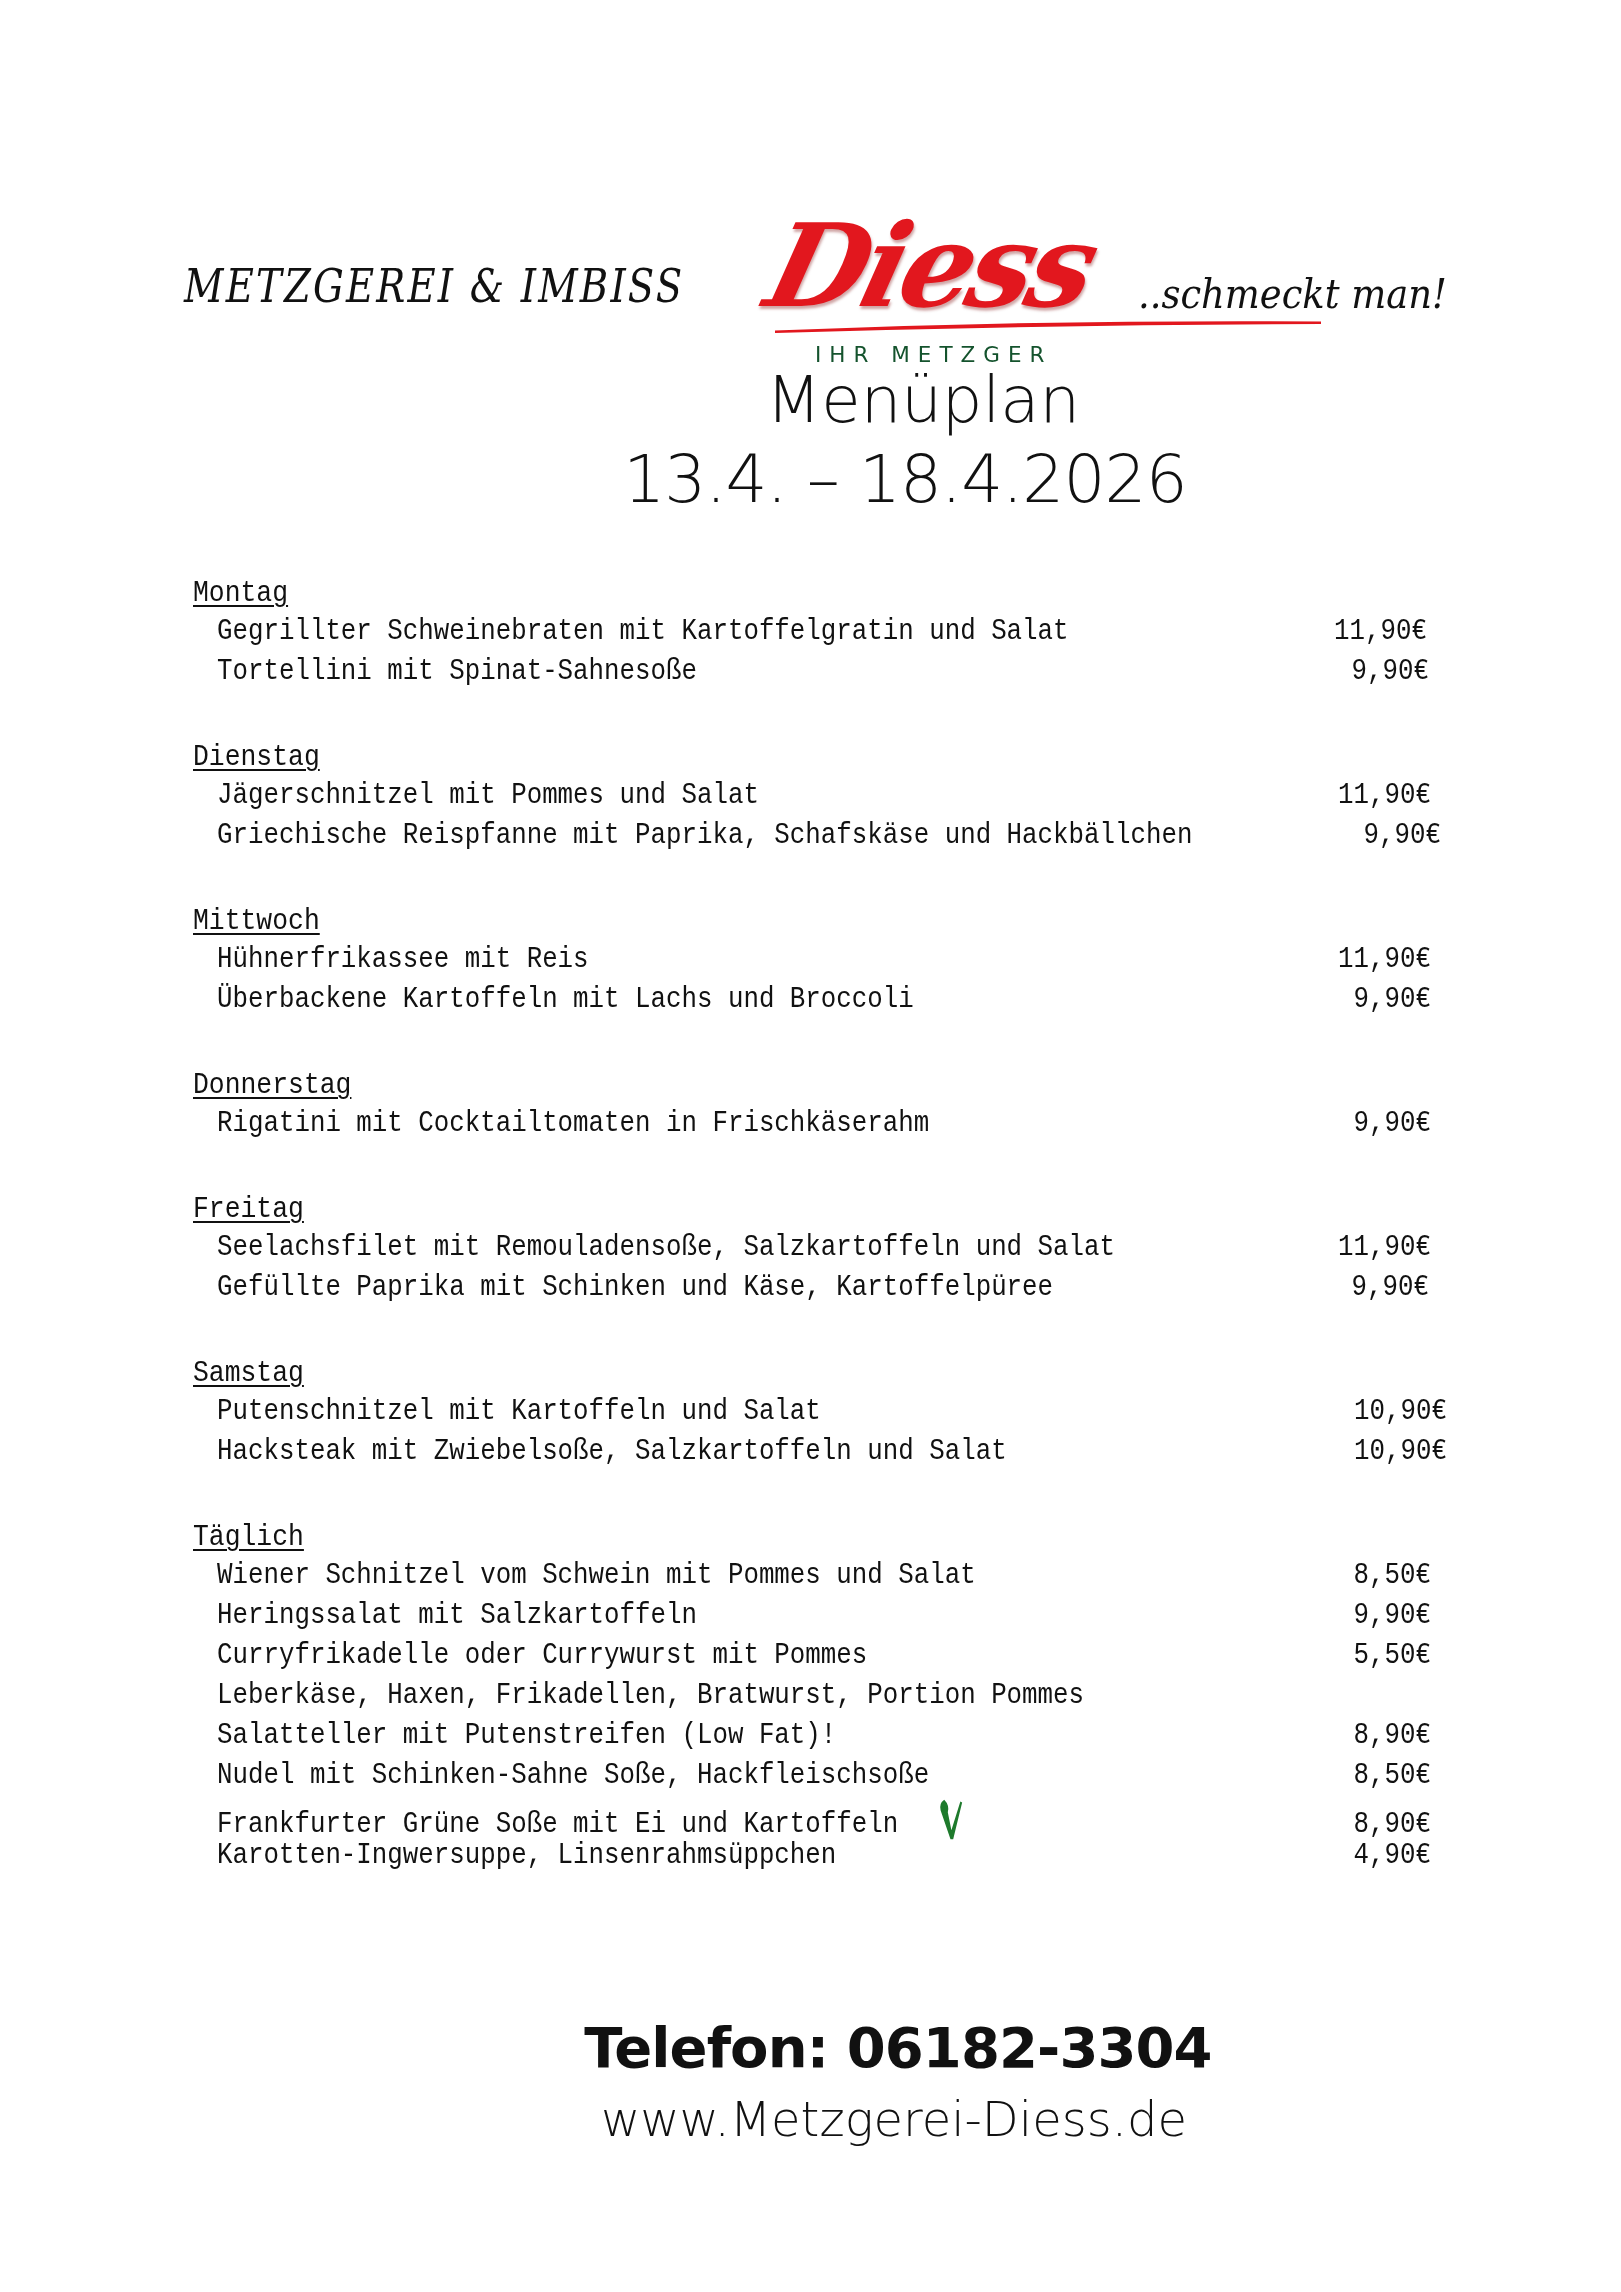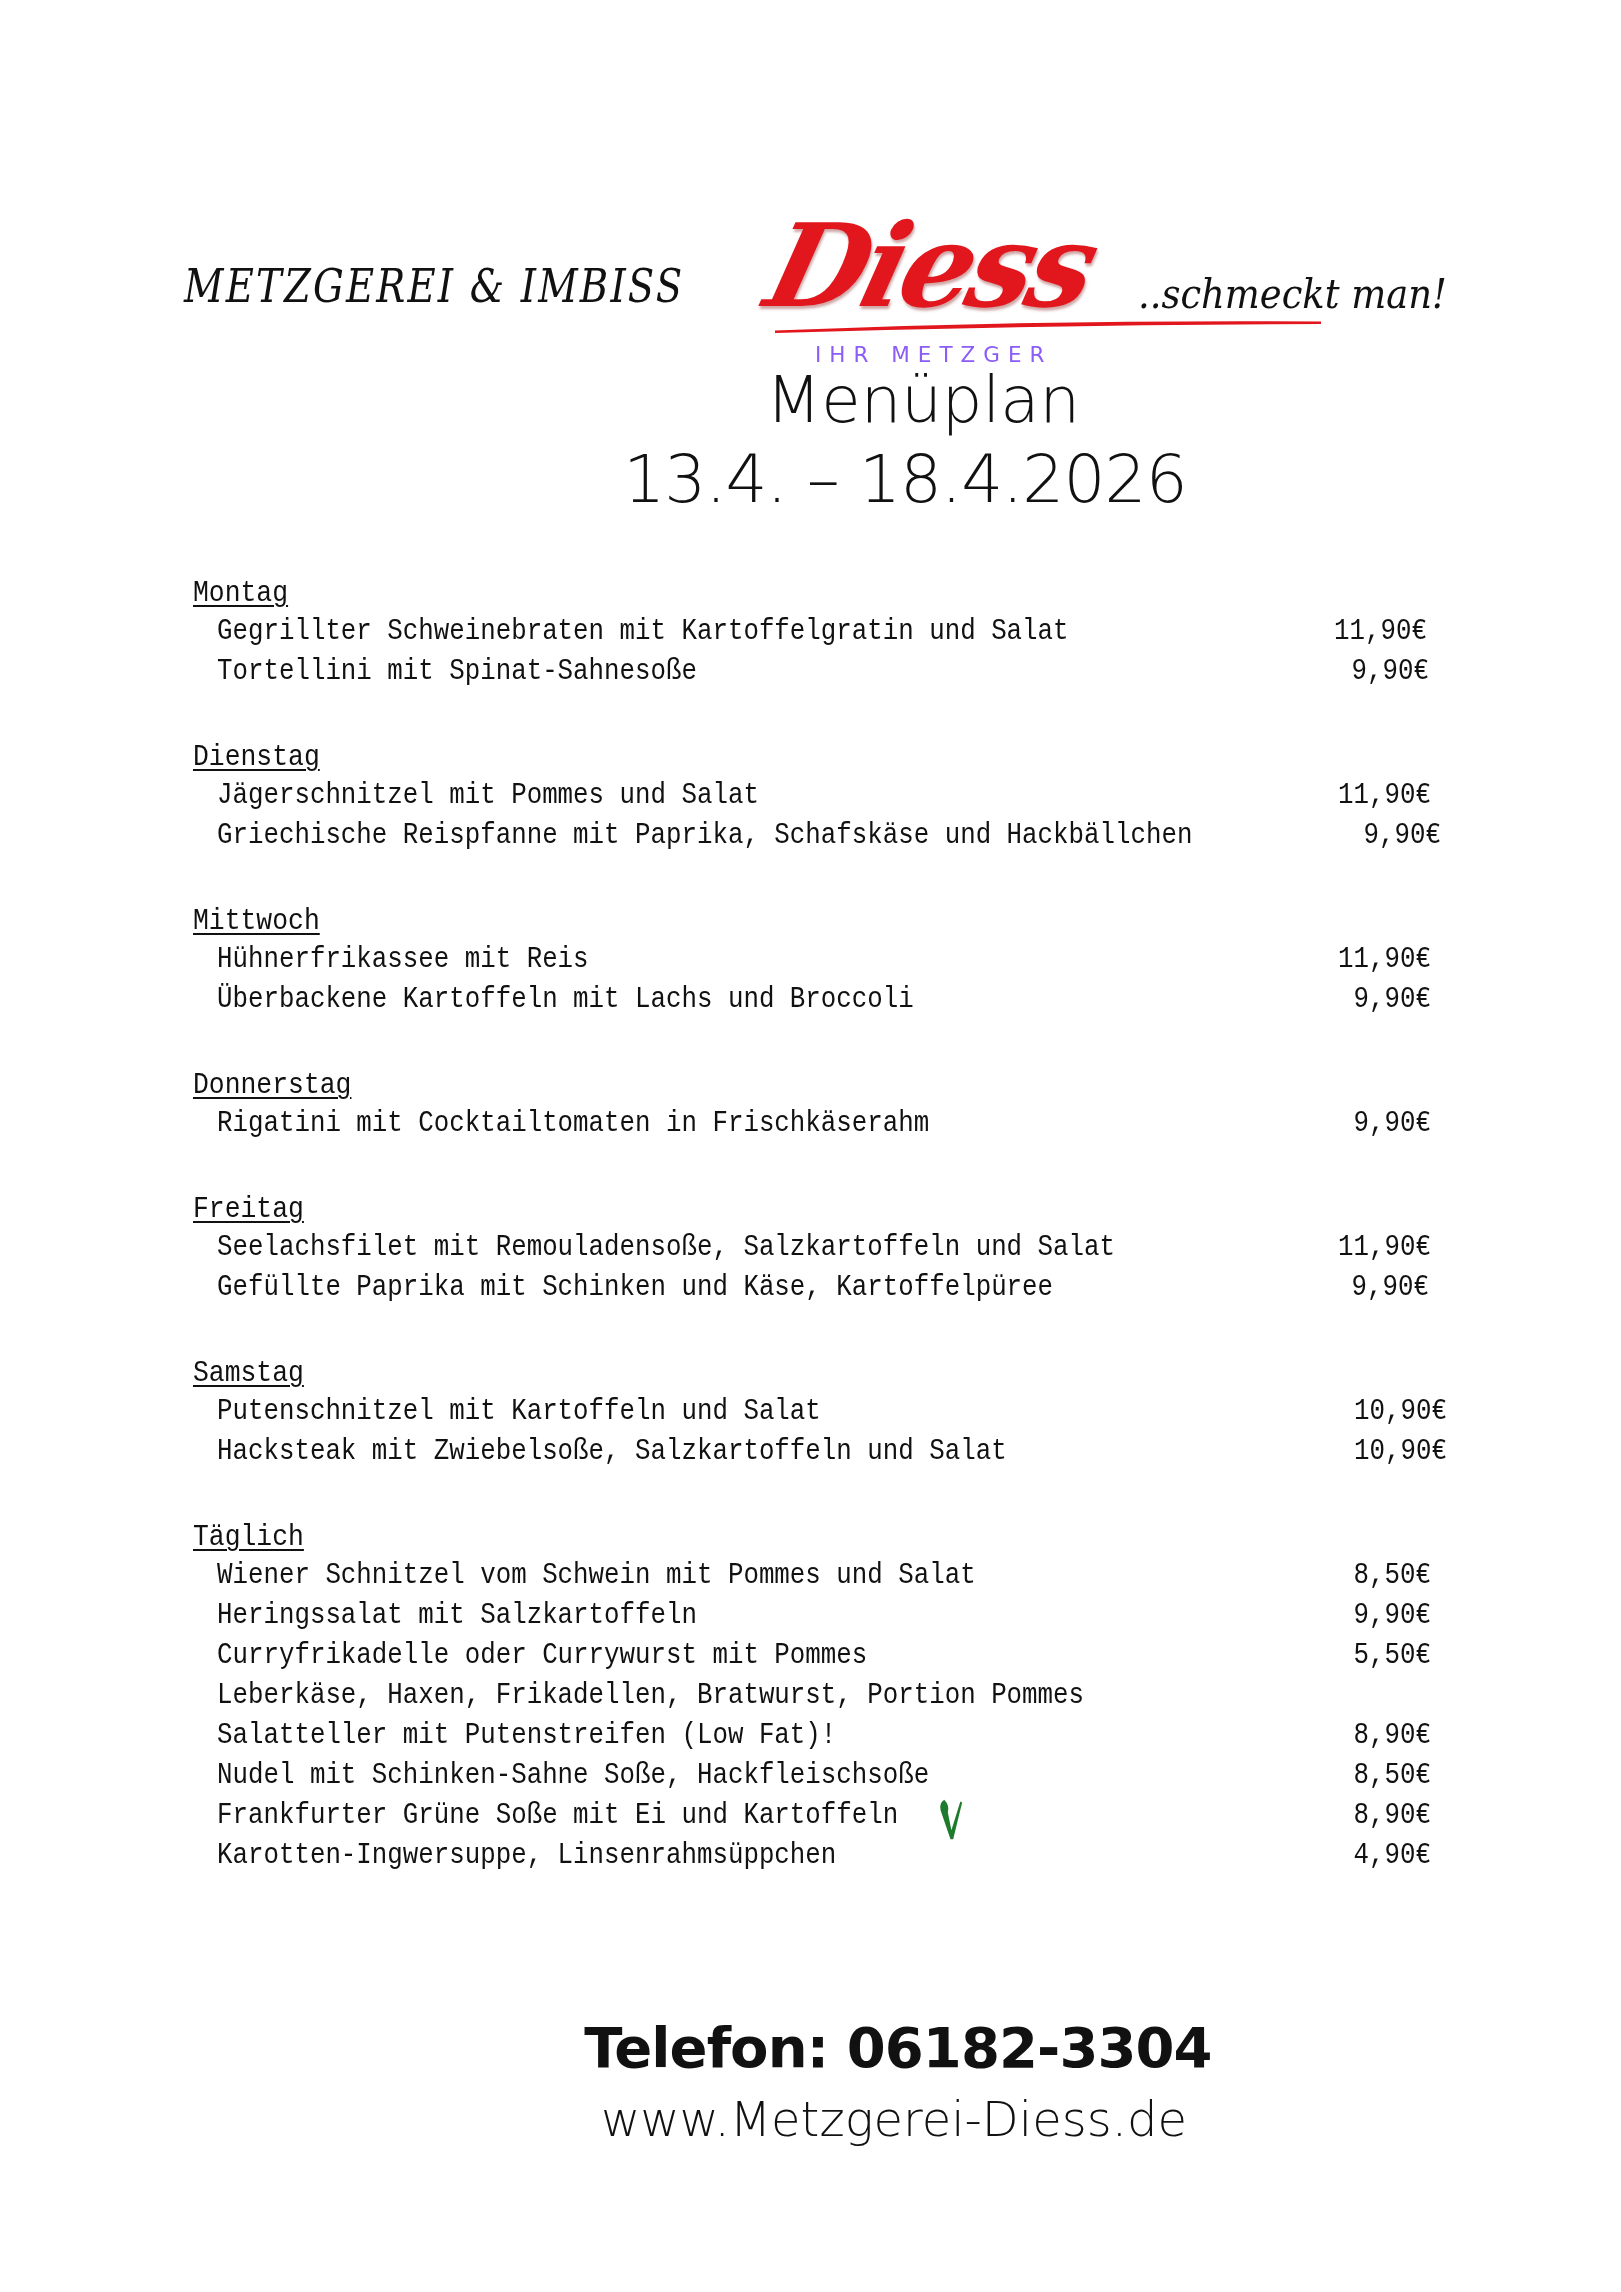--- a/index.html
+++ b/index.html
@@ -19,21 +19,21 @@
       font-family: "DejaVu Serif", serif; font-style: italic; font-weight: bold;
       font-size: 115px; color: #e2171e; letter-spacing: -5.4px;
       transform: skewX(-14deg);
       text-shadow: 1.8px 2.7px 2.7px rgba(120,0,0,0.35);
     }
     .logo-swoosh {
       position: absolute; left: 591px; top: 107px; width: 546px; height: 18px;
     }
     .logo-sub {
       position: absolute; left: 631px; top: 133px;
-      font-family: "DejaVu Sans", sans-serif; font-size: 21.5px; letter-spacing: 8px; color: #8b5cf6;
+      font-family: "DejaVu Sans", sans-serif; font-size: 21.5px; letter-spacing: 8px; color: #14532d;
     }
     .logo-tag {
       position: absolute; left: 954px; top: 61px;
       font-family: "DejaVu Serif", serif; font-style: italic; font-size: 41px; color: #111;
       transform: scaleX(0.9); transform-origin: left center;
     }
     .title {
       position: absolute; left: 0; width: 100%; text-align: center;
       font-family: "DejaVu Sans", sans-serif; font-weight: 300;
     }
@@ -171,21 +171,21 @@
     </div>
     <div class="row">
       <span class="dish">Salatteller mit Putenstreifen (Low Fat)!</span>
       <span class="price" style="margin-right:16px">8,90€</span>
     </div>
     <div class="row">
       <span class="dish">Nudel mit Schinken-Sahne Soße, Hackfleischsoße</span>
       <span class="price" style="margin-right:16px">8,50€</span>
     </div>
     <div class="row">
-      <span style="display:inline-flex;align-items:flex-start;">
+      <span style="display:inline-flex;align-items:flex-end;">
         <span class="dish">Frankfurter Grüne Soße mit Ei und Kartoffeln</span>
         <svg class="leaf" viewBox="0 0 30 48" style="margin-left:-72px">
           <path d="M15 46 L4 14 Q2 6 8 2 Q14 8 12 16 L16 36 L26 4 L28 5 L18 46 Z" fill="#1e7a2c"></path>
         </svg>
       </span>
       <span class="price" style="margin-right:16px">8,90€</span>
     </div>
     <div class="row">
       <span class="dish">Karotten-Ingwersuppe, Linsenrahmsüppchen</span>
       <span class="price" style="margin-right:16px">4,90€</span>

